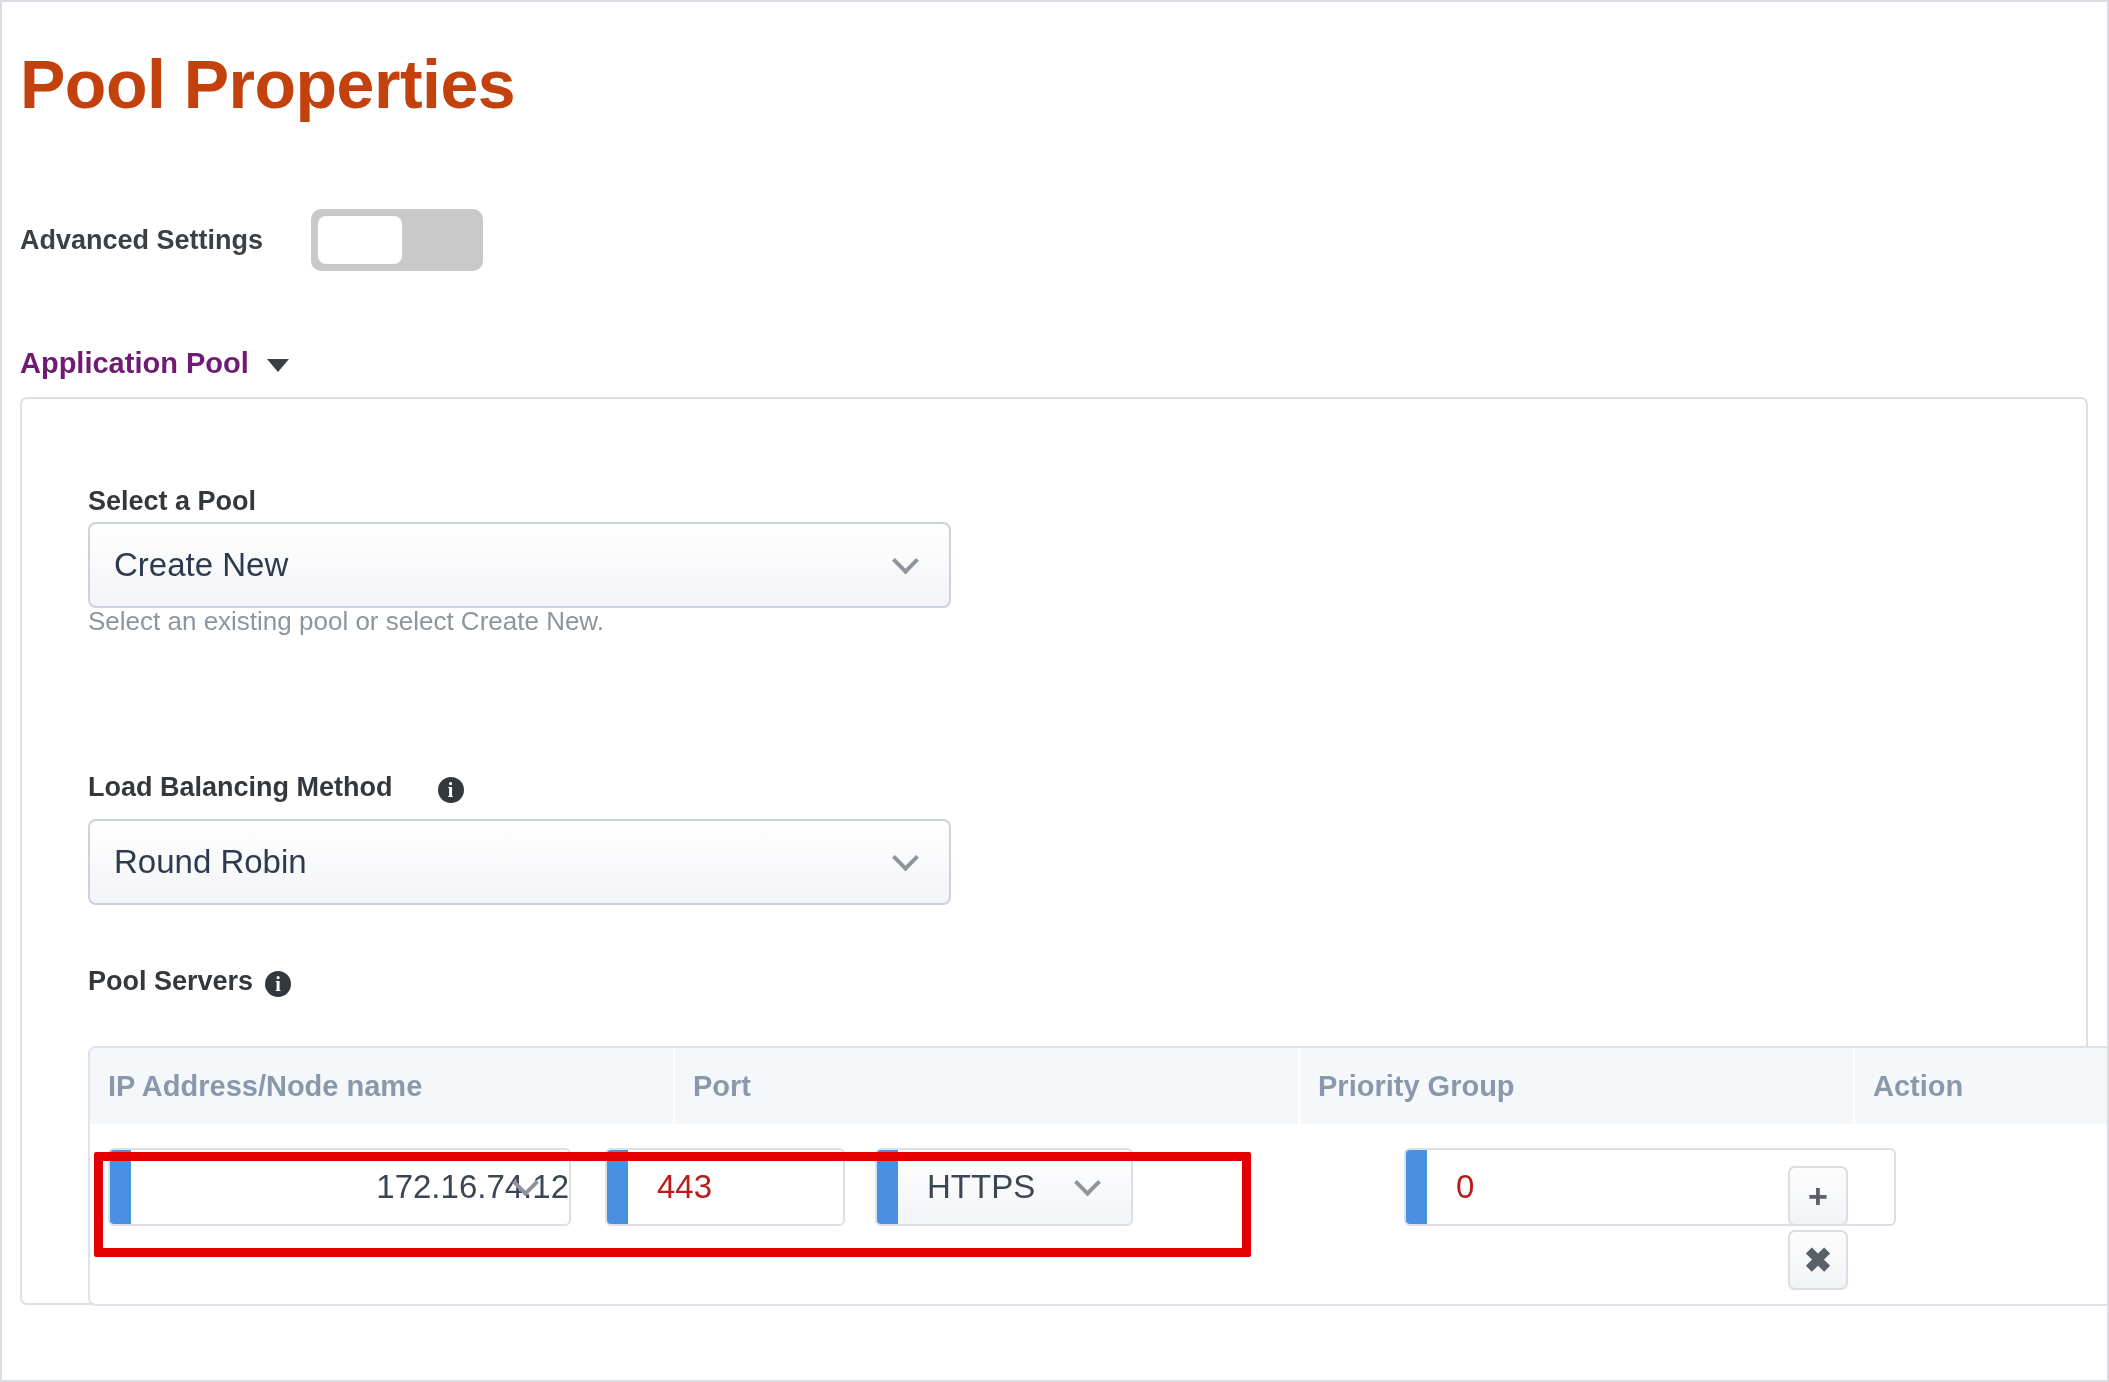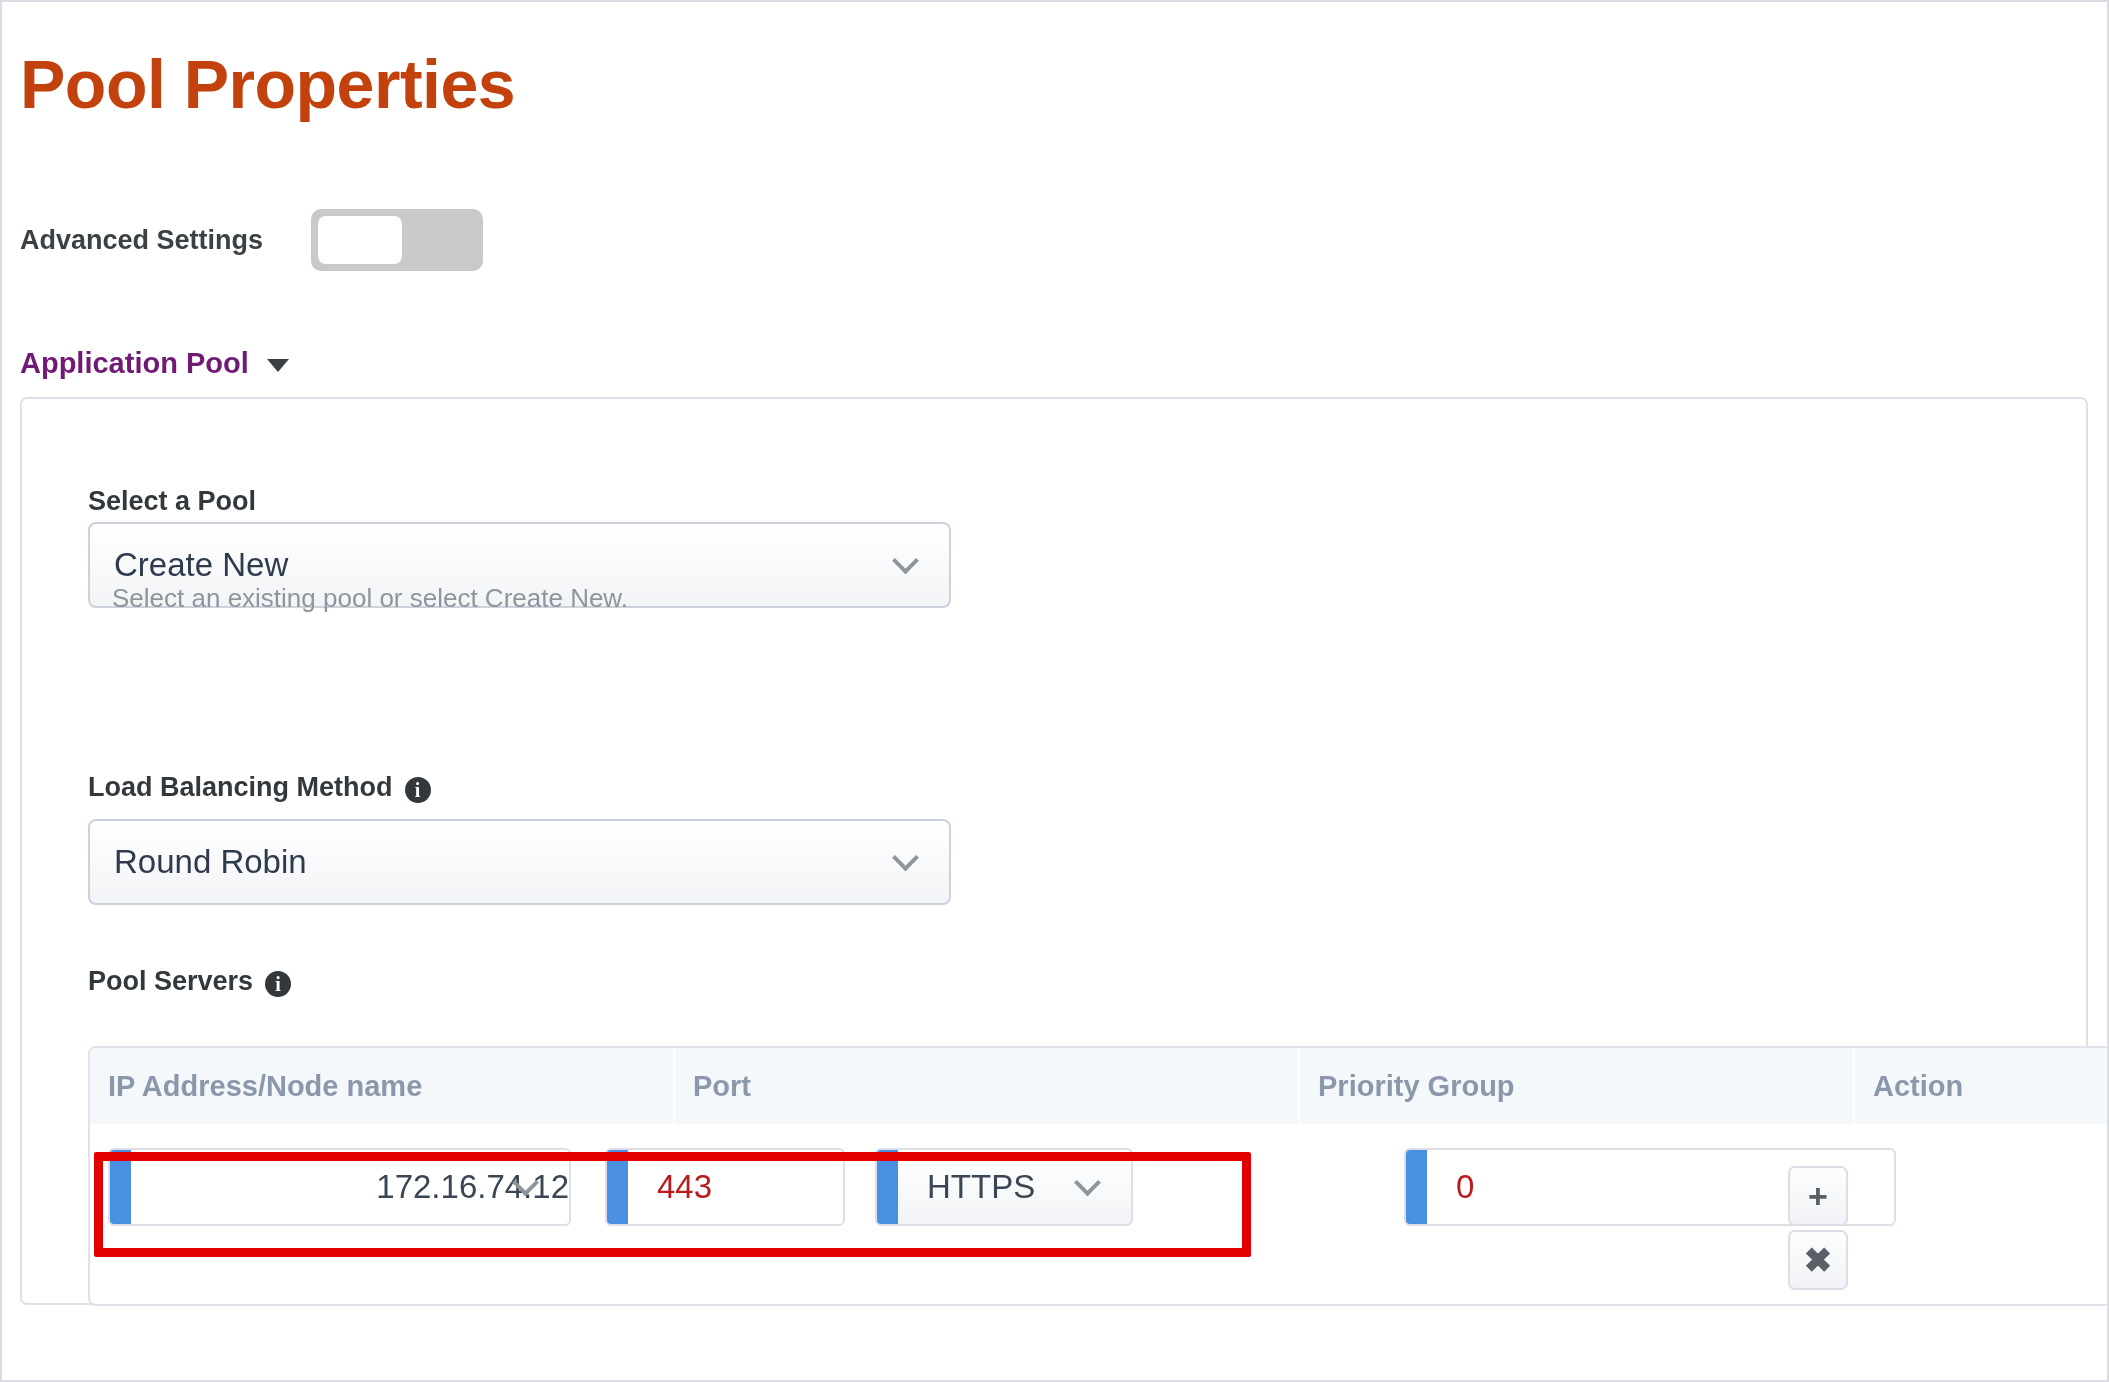--- a/index.html
+++ b/index.html
@@ -268,24 +268,24 @@
 
   <div style="position:absolute;left:86px;top:484px;">
     <span class="field-label">Select a Pool</span>
   </div>
 
   <div class="select-box" style="position:absolute;left:86px;top:520px;">
     <span class="select-value">Create New</span>
     <span class="chev"></span>
   </div>
 
-  <div class="help-text" style="position:absolute;left:86px;top:581px;margin-left:24px;">Select an existing pool or select Create New.</div>
-
-
-  <div class="label-with-info" style="position:absolute;left:86px;top:770px;">
+  <div class="help-text" style="position:absolute;left:86px;top:604px;">Select an existing pool or select Create New.</div>
+
+
+  <div class="label-with-info" style="position:absolute;left:86px;top:770px;gap:33px;">
     <span class="field-label">Load Balancing Method</span>
     <span class="info-icon">i</span>
   </div>
 
   <div class="select-box" style="position:absolute;left:86px;top:817px;">
     <span class="select-value">Round Robin</span>
     <span class="chev"></span>
   </div>
 
   <div class="label-with-info" style="position:absolute;left:86px;top:964px;">

